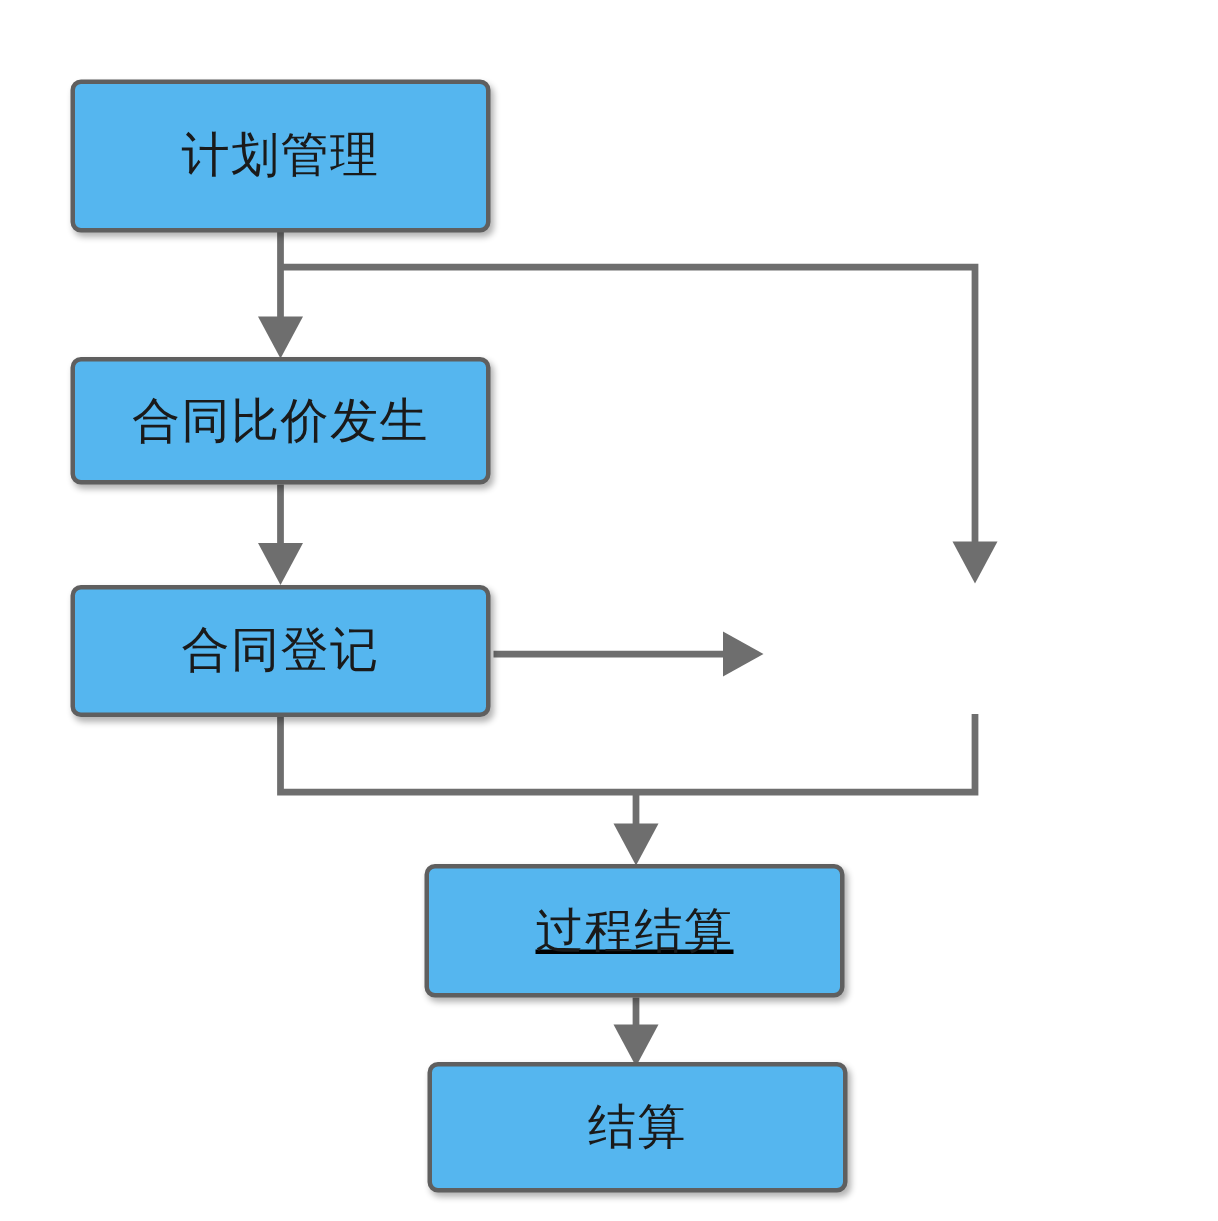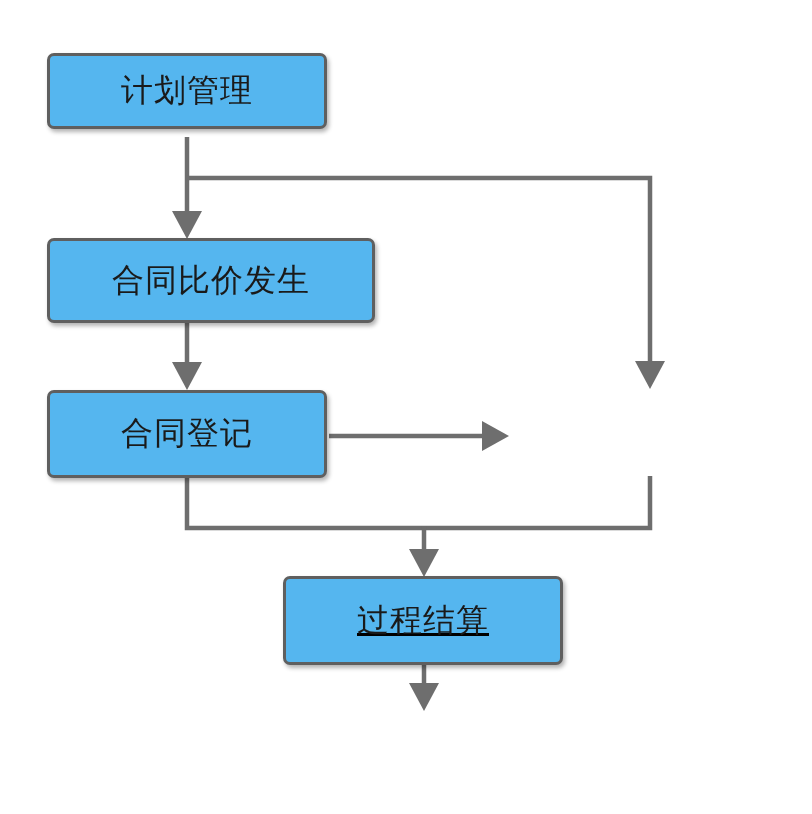--- a/index.html
+++ b/index.html
@@ -37,22 +37,22 @@
     display: flex;
     align-items: center;
     justify-content: center;
   }
   .node-label {
     font-size: 32px;
     color: #1A1A1A;
     letter-spacing: 1px;
     white-space: nowrap;
   }
-  .node-plan           { left: 47px;  top: 53px;  width: 280px; height: 76px; }
-  .node-compare        { left: 47px;  top: 238px; width: 328px; height: 85px; }
+  .node-plan           { left: 47px;  top: 53px;  width: 280px; height: 102px; }
+  .node-compare        { left: 47px;  top: 238px; width: 280px; height: 85px; }
   .node-register       { left: 47px;  top: 390px; width: 280px; height: 88px; }
   .node-change         { left: 508px; top: 390px; width: 284px; height: 87px; }
   .node-process-settle { left: 283px; top: 576px; width: 280px; height: 89px; text-decoration: underline; }
   .node-settle         { left: 285px; top: 708px; width: 280px; height: 87px; }
 </style>
 </head>
 <body>
 
 <div class="canvas">
 
@@ -103,14 +103,17 @@
 
   <div class="node node-register">
     <span class="node-label">合同登记</span>
   </div>
 
 
   <div class="node node-process-settle">
     <span class="node-label">过程结算</span>
   </div>
 
+  <div class="node node-settle">
+    <span class="node-label">结算</span>
+  </div>
 
 </div>
 
 </body></html>

